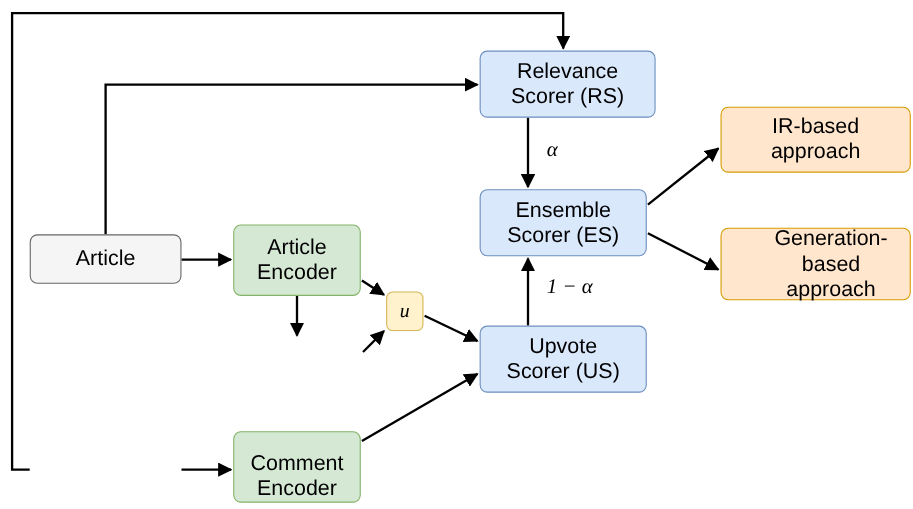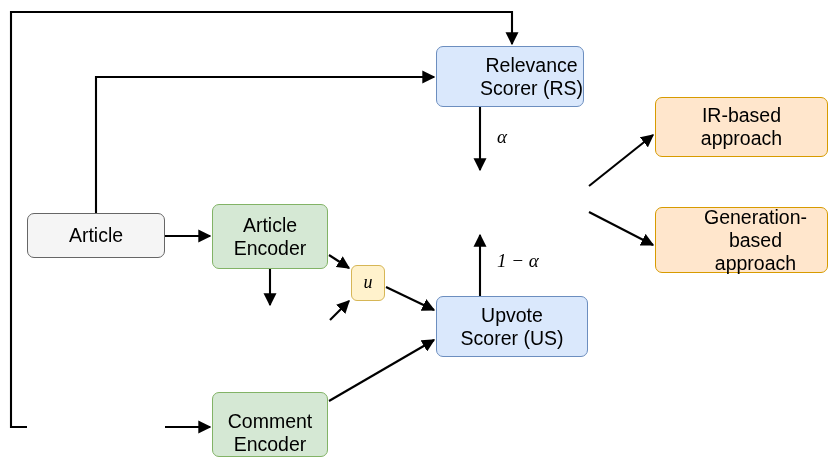--- a/index.html
+++ b/index.html
@@ -106,25 +106,29 @@
 
   <div class="node" style="left:212px; top:392px; width:116px; height:65px; background:#d5e8d4; border-color:#82b366;align-items:flex-end;">
     <span>Comment
 Encoder</span>
   </div>
 
   <div class="node small" style="left:351px; top:265px; width:34px; height:36px; background:#fff2cc; border-color:#d6b656; font-family:'Liberation Serif',serif; font-style:italic;">
     <span>u</span>
   </div>
 
-  <div class="node" style="left:436px; top:46px; width:148px; height:61px; background:#dae8fc; border-color:#6c8ebf;justify-content:flex-end;">
+  <div class="node" style="left:436px; top:46px; width:160px; height:61px; background:#dae8fc; border-color:#6c8ebf;">
     <span>Relevance
 Scorer (RS)</span>
   </div>
 
+  <div class="node" style="left:436px; top:172px; width:152px; height:61px; background:#dae8fc; border-color:#6c8ebf;">
+    <span>Ensemble
+Scorer (ES)</span>
+  </div>
 
   <div class="node" style="left:436px; top:296px; width:152px; height:61px; background:#dae8fc; border-color:#6c8ebf;">
     <span>Upvote
 Scorer (US)</span>
   </div>
 
   <div class="node" style="left:655px; top:97px; width:173px; height:60px; background:#ffe6cc; border-color:#d79b00;">
     <span>IR-based
 approach</span>
   </div>

